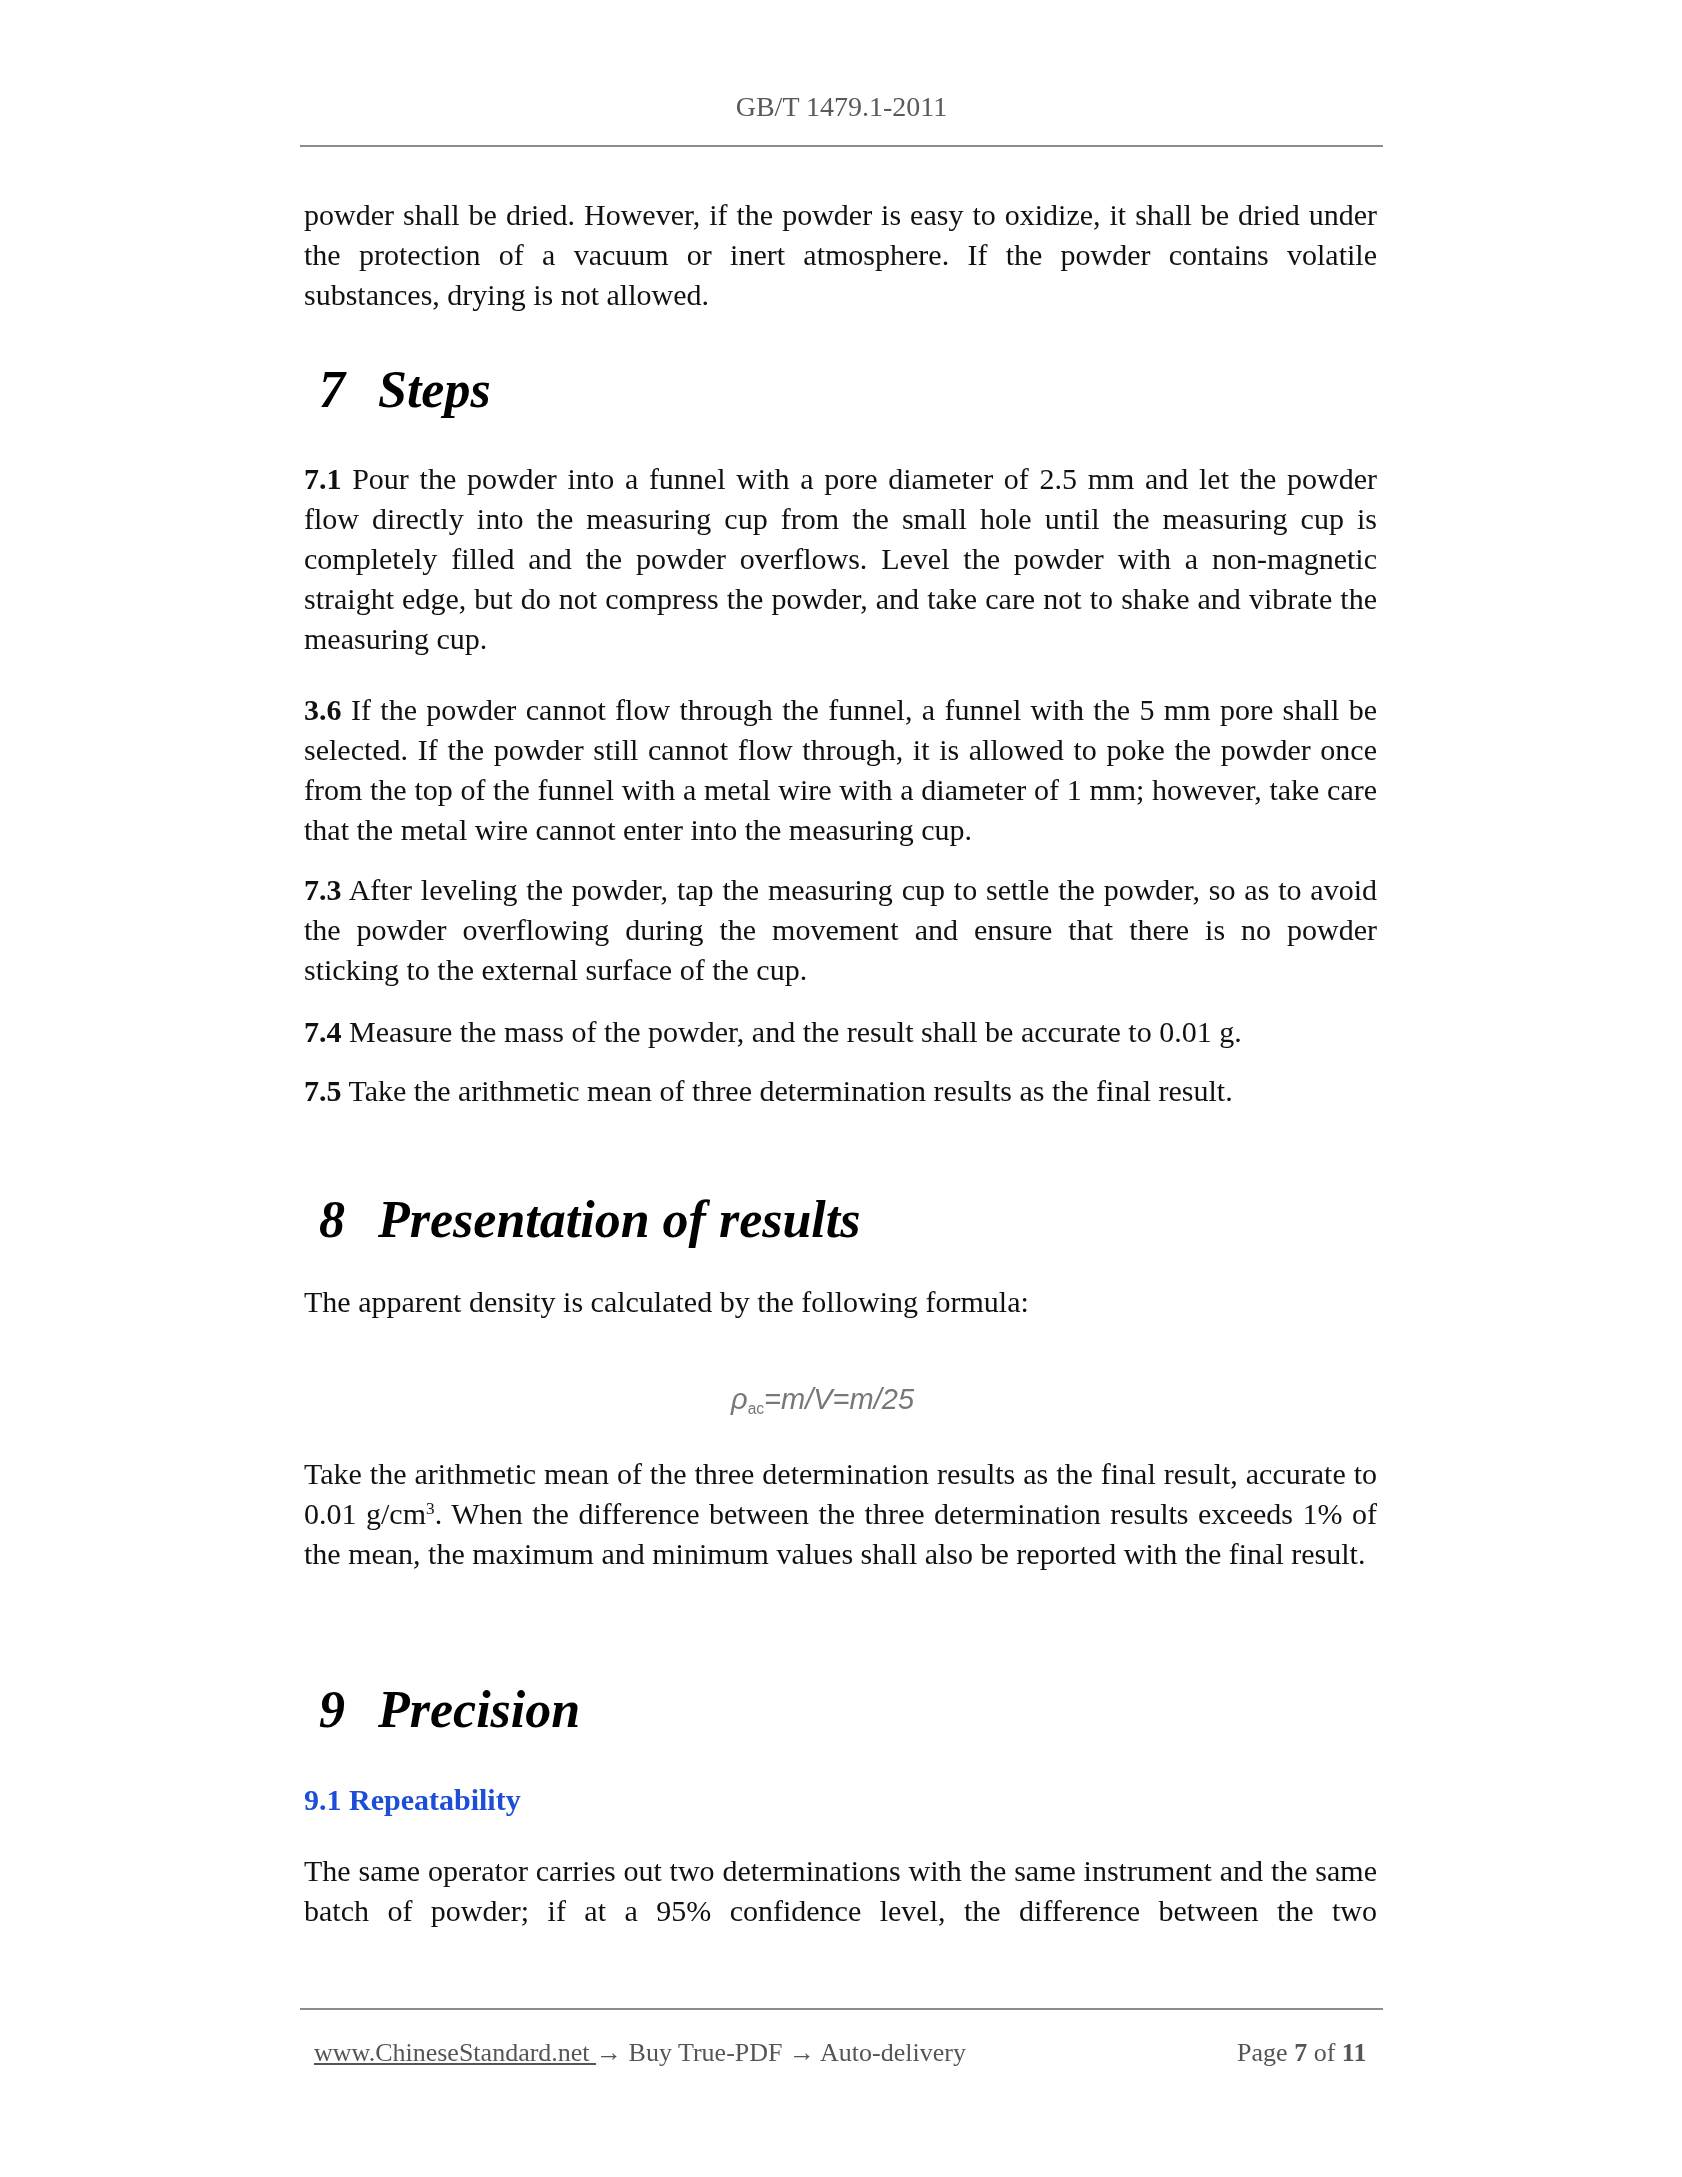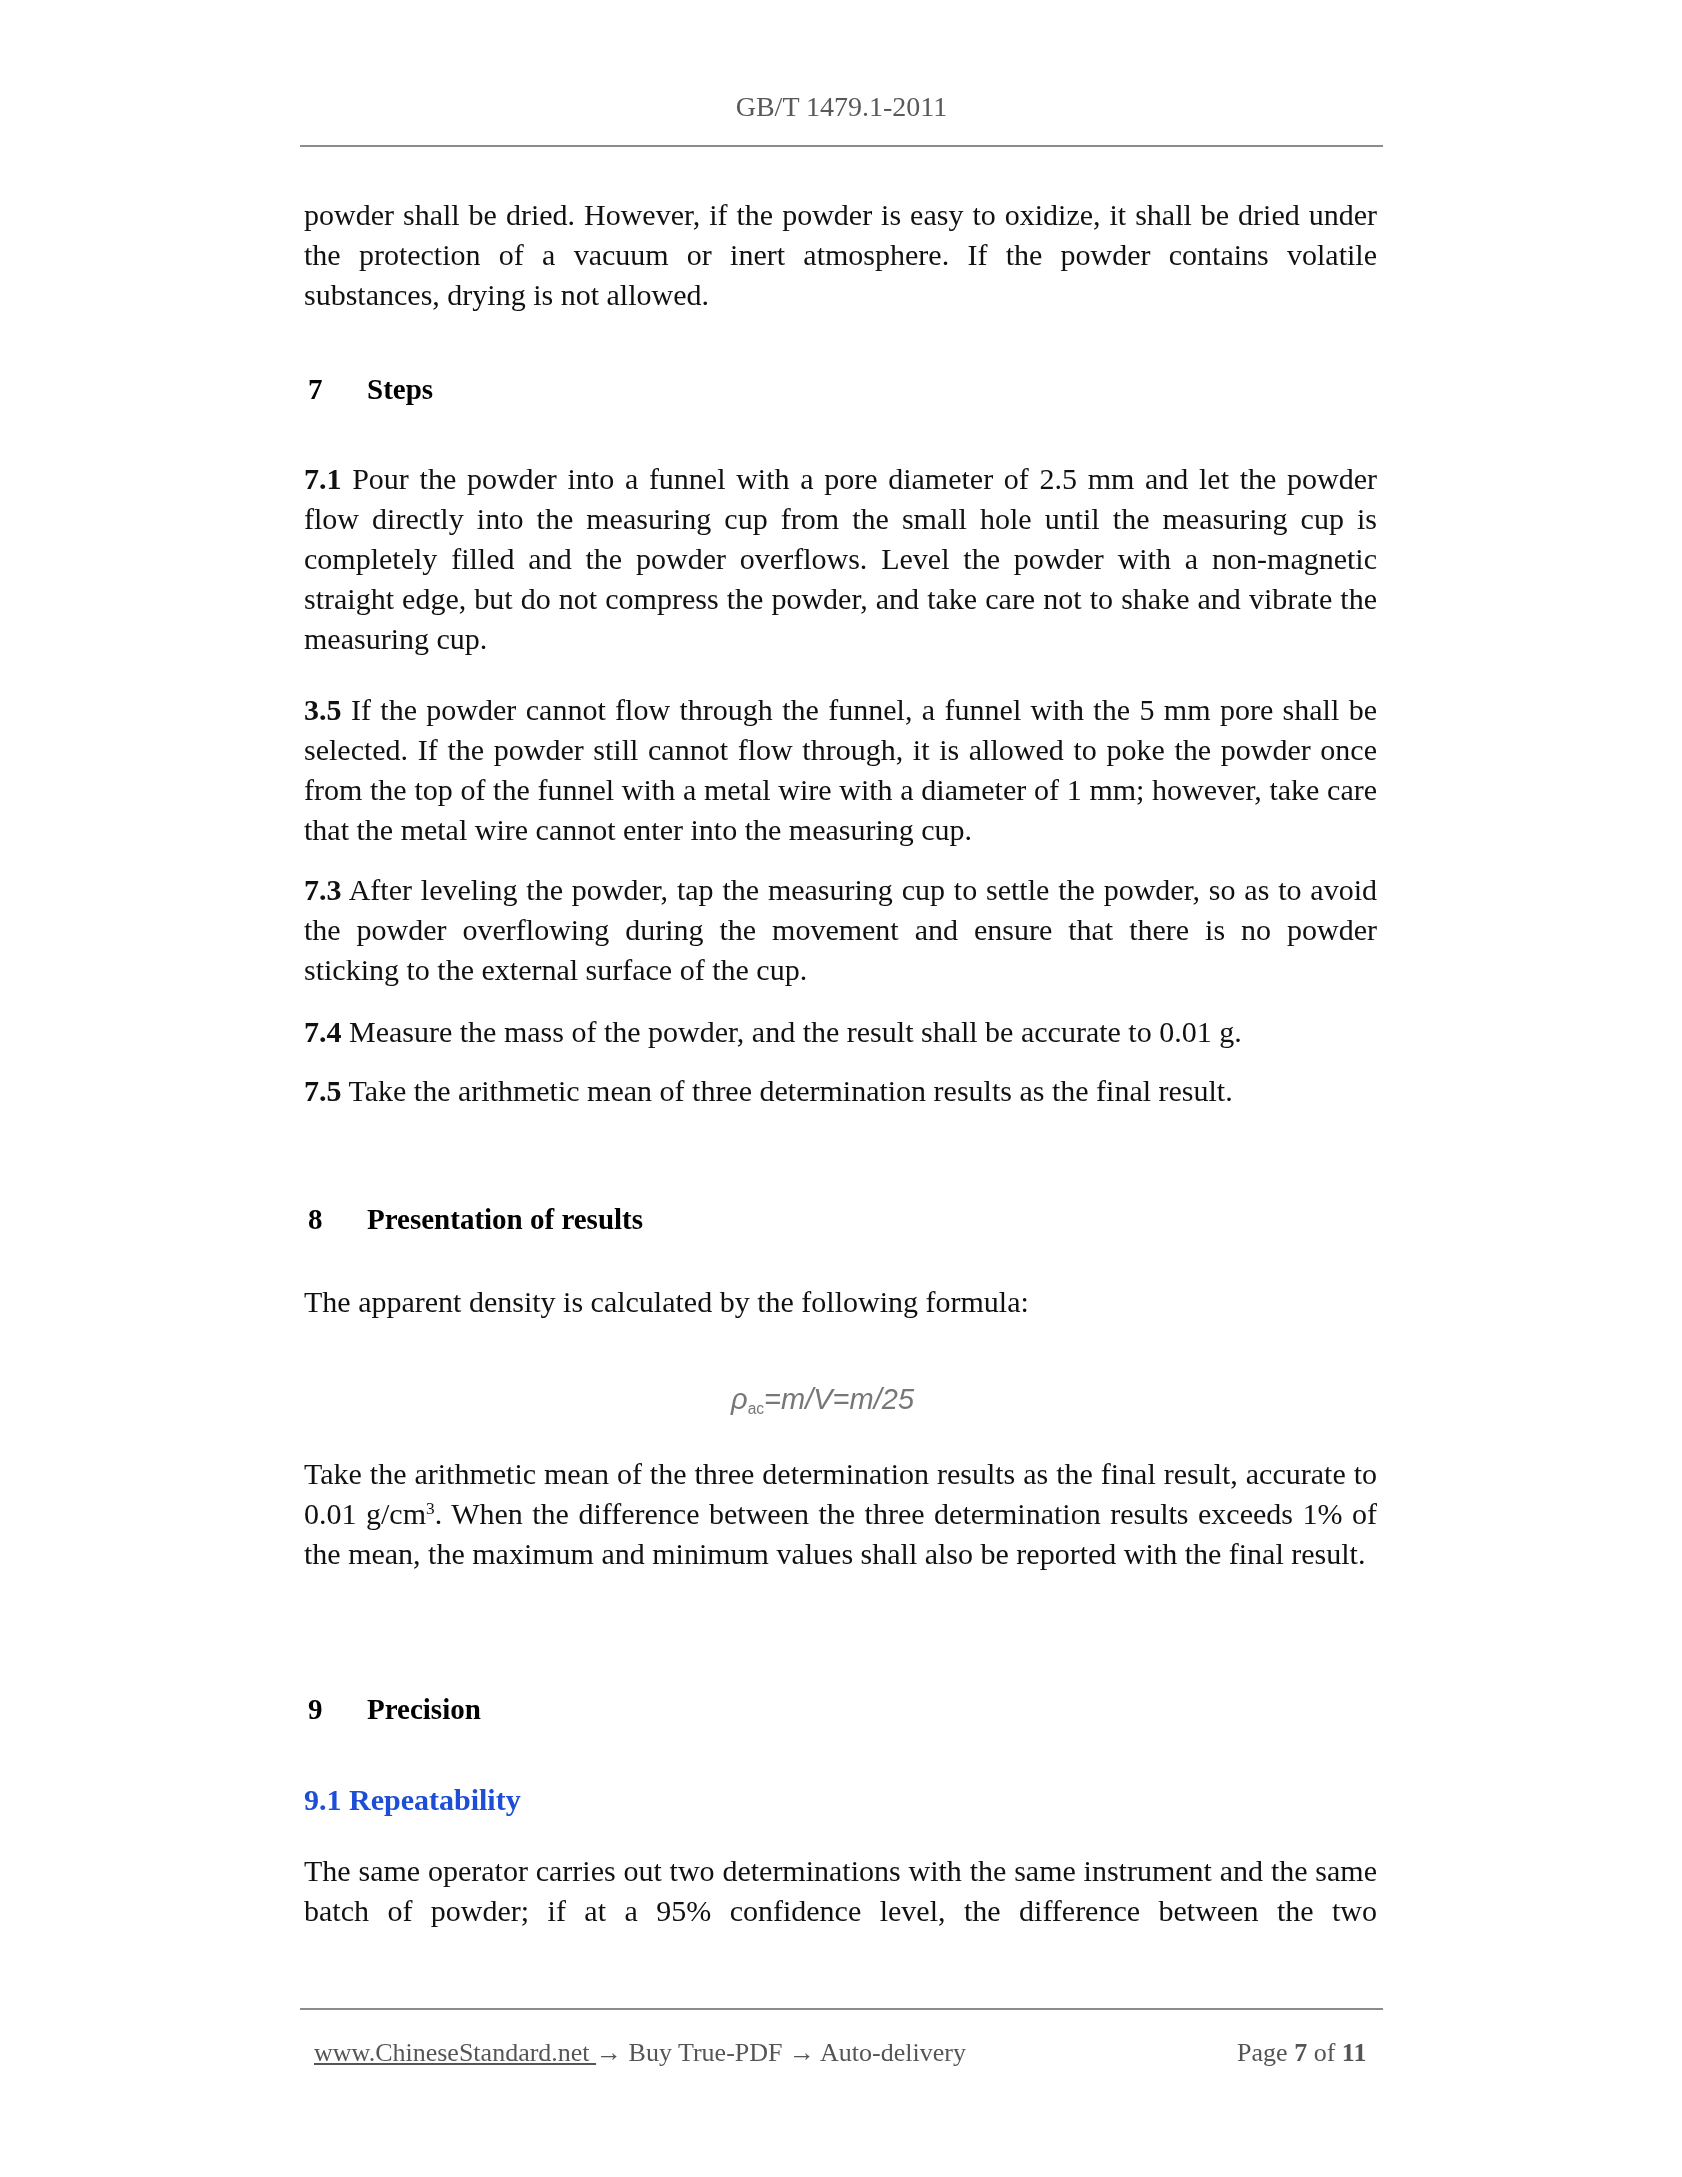--- a/index.html
+++ b/index.html
@@ -4,22 +4,22 @@
 <style>
   html, body { margin:0; padding:0; background:#ffffff; }
   body { width:1683px; height:2177px; position:relative; overflow:hidden; }
   .page { position:absolute; left:0; top:0; width:1364px; height:2177px; background:#fff; }
   .hdr-title { position:absolute; left:0; width:1683px; top:89px; text-align:center;
     font-family:"Liberation Serif", serif; font-size:28px; color:#595959; line-height:35px; }
   .rule { position:absolute; left:300px; width:1083px; height:1.7px; background:#8c8c8c; }
   .blk { position:absolute; left:304px; width:1073px; font-family:"Liberation Serif", serif;
     font-size:30px; line-height:40px; color:#111; text-align:justify; }
   .blk b { font-weight:bold; }
-  .h1 { position:absolute; left:308px; font-family:"Liberation Serif", serif; font-weight:bold;
-    font-size:29px; line-height:45px; color:#000; white-space:nowrap; }
+  .h1 { position:absolute; left:319px; font-family:"Liberation Serif", serif; font-weight:bold;
+    font-size:52px; line-height:45px; color:#000; white-space:nowrap;font-style:italic; }
   .h1 .num { display:inline-block; width:59px; }
   .h2 { position:absolute; left:304px; font-family:"Liberation Serif", serif; font-weight:bold;
     font-size:30px; line-height:40px; color:#1d4ed8; white-space:nowrap; }
   .single { text-align:left; white-space:nowrap; }
   .formula { position:absolute; left:731px; top:1378px; font-family:Liberation Sans, sans-serif;
     color:#777; font-size:29px; line-height:43px; white-space:nowrap; }
   .formula i { font-style:italic; }
   .formula sub { font-size:15.6px; font-style:normal; vertical-align:-5.2px; }
   .footer { position:absolute; top:2035px; left:314px; width:1055px; height:35px;
     font-family:Liberation Serif, serif; font-size:26px; line-height:35px; color:#555; }
@@ -40,21 +40,21 @@
 
   <div class="h1" style="top:367px">
     <span class="num">7</span><span>Steps</span>
   </div>
 
   <div class="blk" style="top:459px">
     <b>7.1</b> <span>Pour the powder into a funnel with a pore diameter of 2.5 mm and let the powder flow directly into the measuring cup from the small hole until the measuring cup is completely filled and the powder overflows. Level the powder with a non-magnetic straight edge, but do not compress the powder, and take care not to shake and vibrate the measuring cup.</span>
   </div>
 
   <div class="blk" style="top:690px">
-    <b>3.5</b> <span>If the powder cannot flow through the funnel, a funnel with the 5 mm pore shall be selected. If the powder still cannot flow through, it is allowed to poke the powder once from the top of the funnel with a metal wire with a diameter of 1 mm; however, take care that the metal wire cannot enter into the measuring cup.</span>
+    <b>3.6</b> <span>If the powder cannot flow through the funnel, a funnel with the 5 mm pore shall be selected. If the powder still cannot flow through, it is allowed to poke the powder once from the top of the funnel with a metal wire with a diameter of 1 mm; however, take care that the metal wire cannot enter into the measuring cup.</span>
   </div>
 
   <div class="blk" style="top:870px">
     <b>7.3</b> <span>After leveling the powder, tap the measuring cup to settle the powder, so as to avoid the powder overflowing during the movement and ensure that there is no powder sticking to the external surface of the cup.</span>
   </div>
 
   <div class="blk single" style="top:1012px">
     <b>7.4</b> <span>Measure the mass of the powder, and the result shall be accurate to 0.01 g.</span>
   </div>
 

